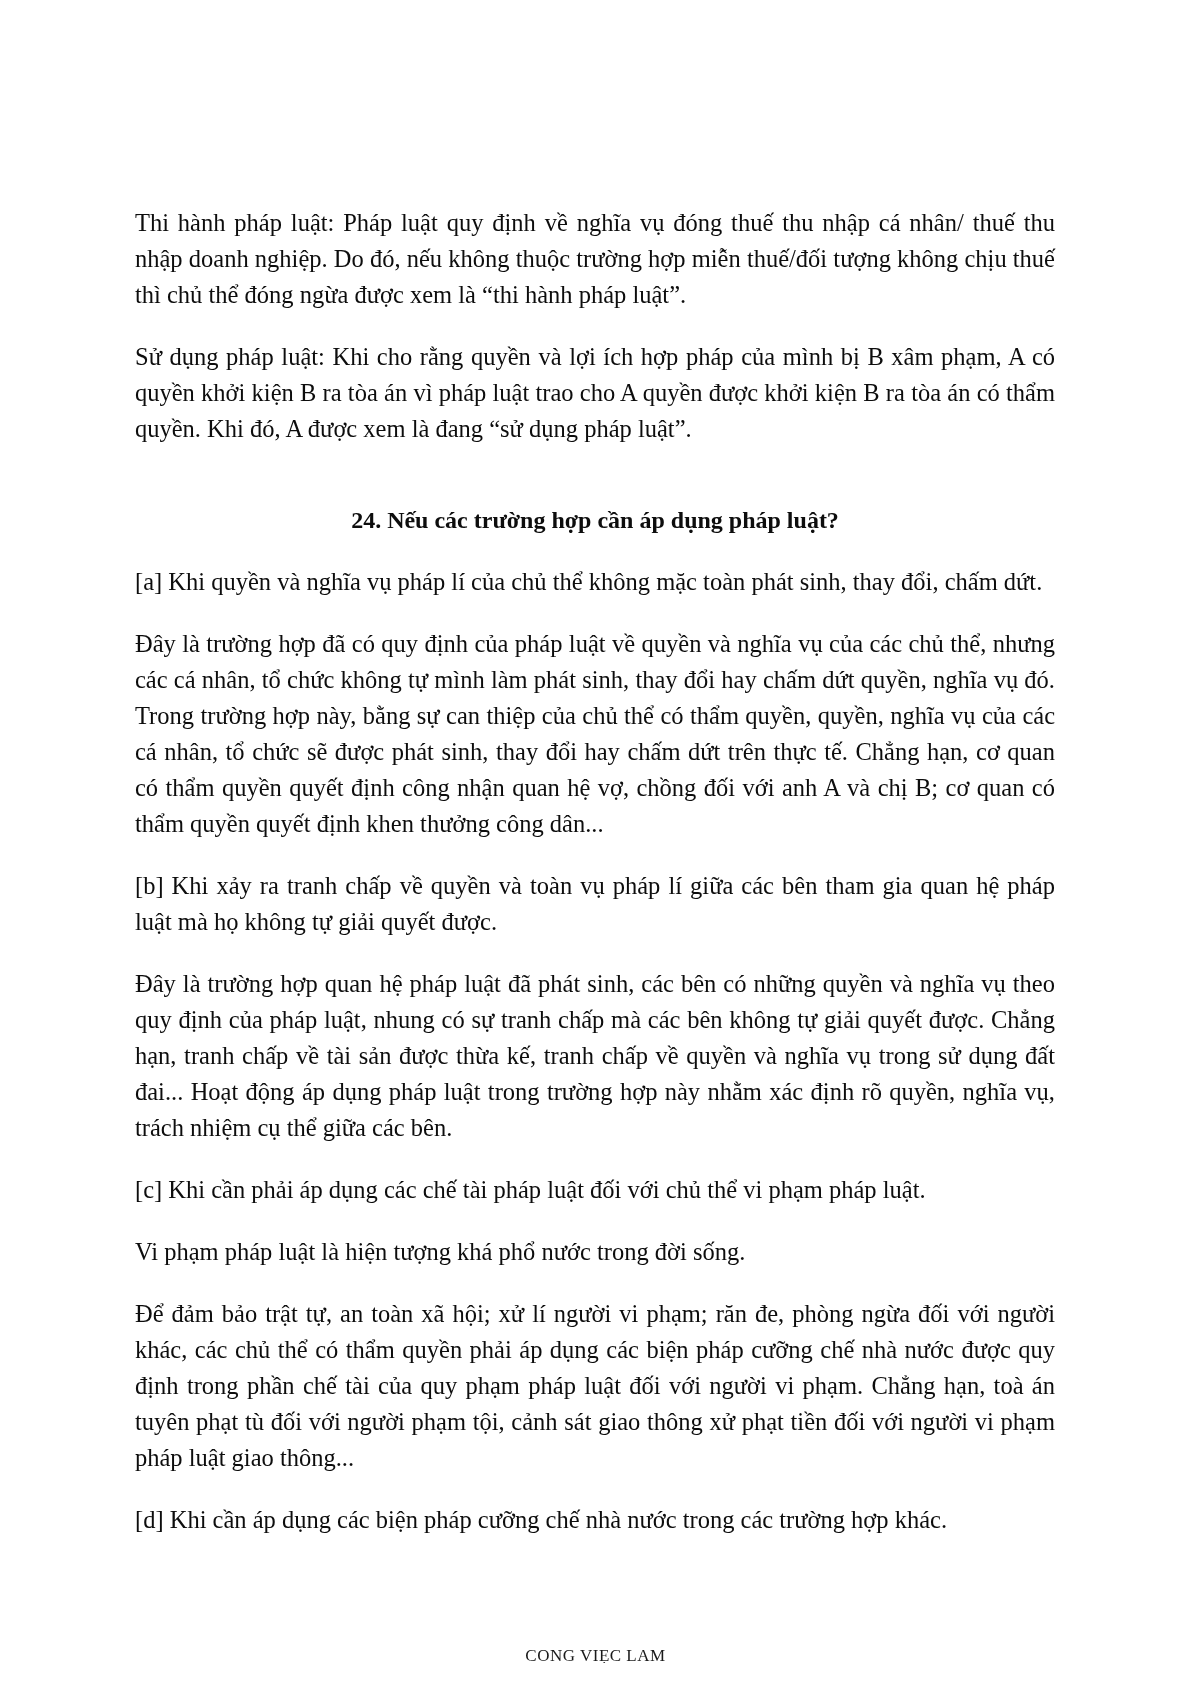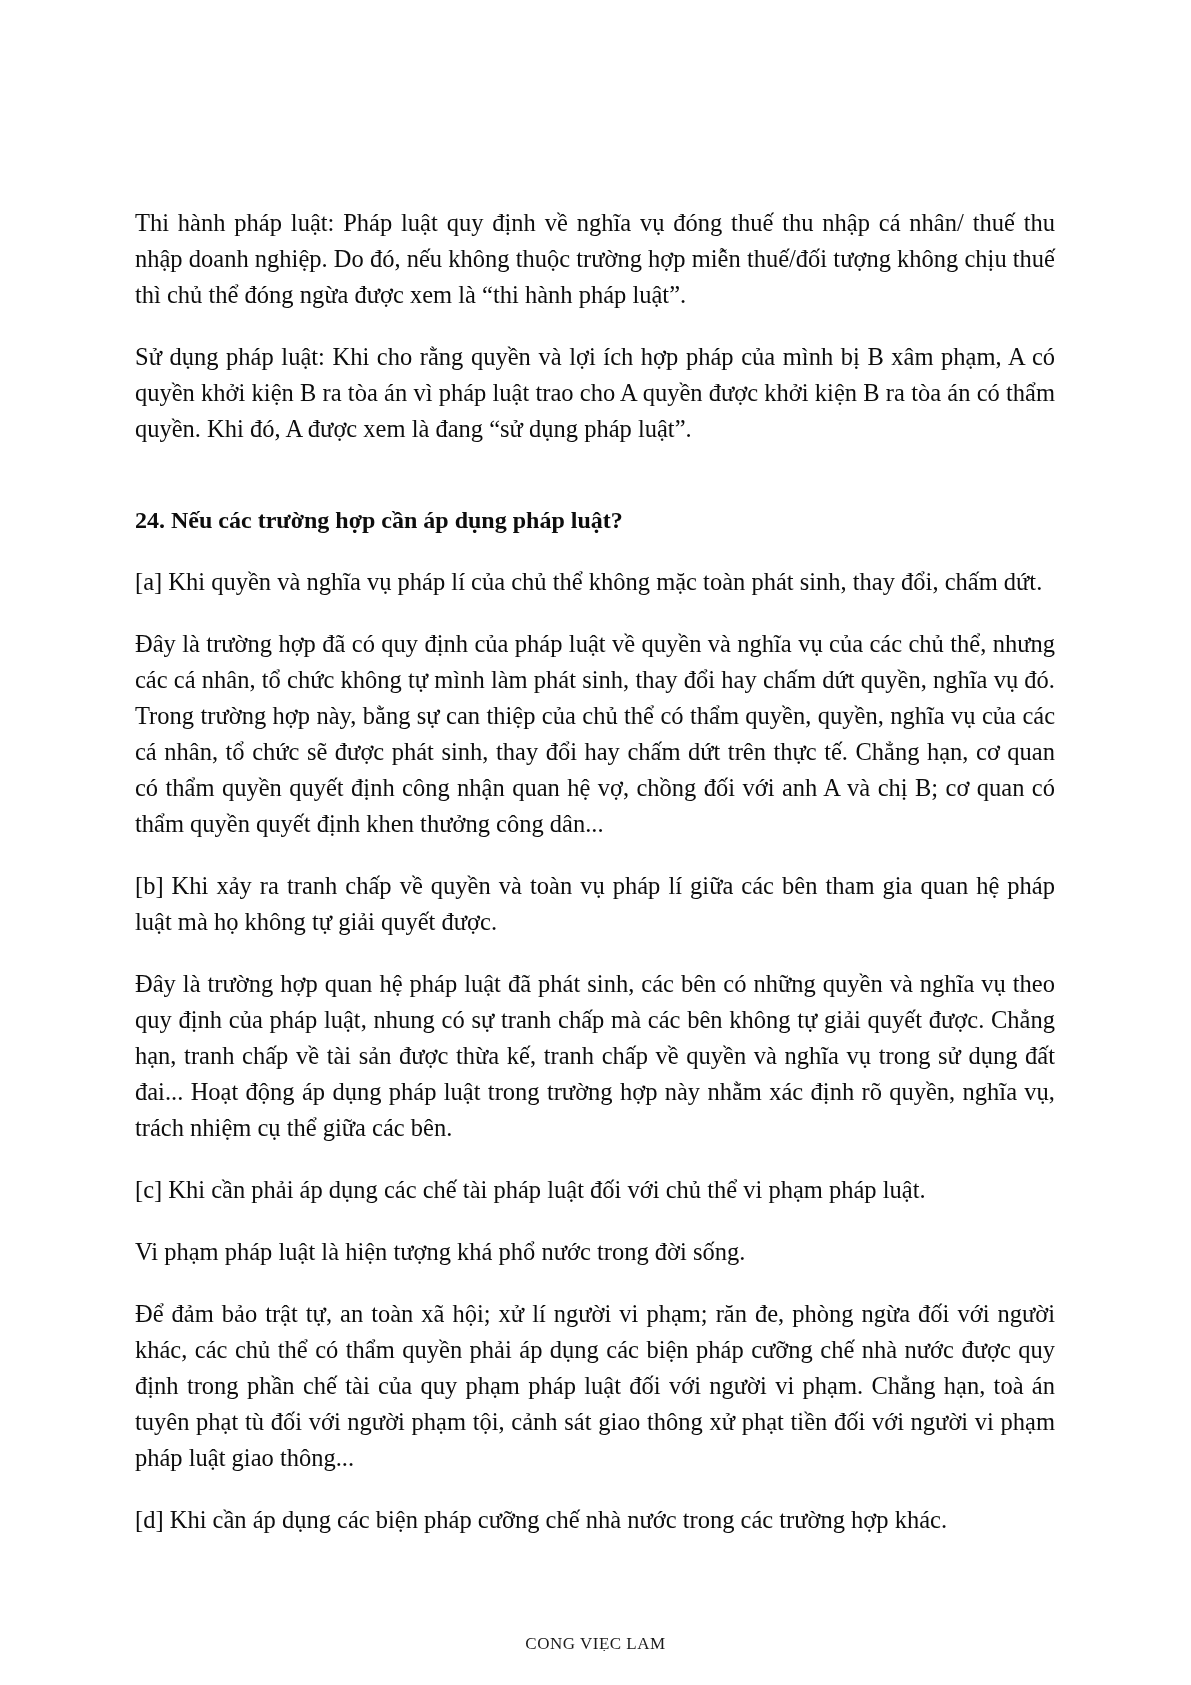--- a/index.html
+++ b/index.html
@@ -33,27 +33,27 @@
     hyphens: none;
   }
   p.para:last-child {
     margin-bottom: 0;
   }
   h2.qheading {
     margin: 56px 0 26px 0;
     font-size: 24px;
     font-weight: bold;
     line-height: 1.45;
-    text-align: left;
+    text-align: center;
   }
   .footer-rule {
     position: absolute;
     left: 50%;
     transform: translateX(-50%);
-    bottom: 34px;
+    bottom: 22px;
     width: 230px;
     height: 14px;
     overflow: hidden;
     color: #1a1a1a;
     font-size: 17px;
     line-height: 14px;
     text-align: center;
     letter-spacing: 0.5px;
     white-space: nowrap;
   }

